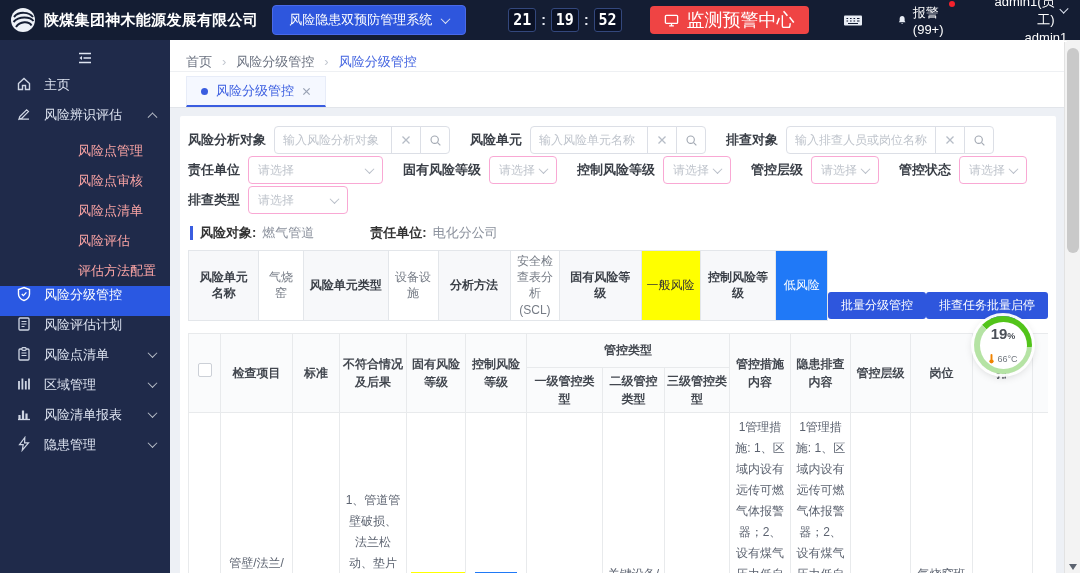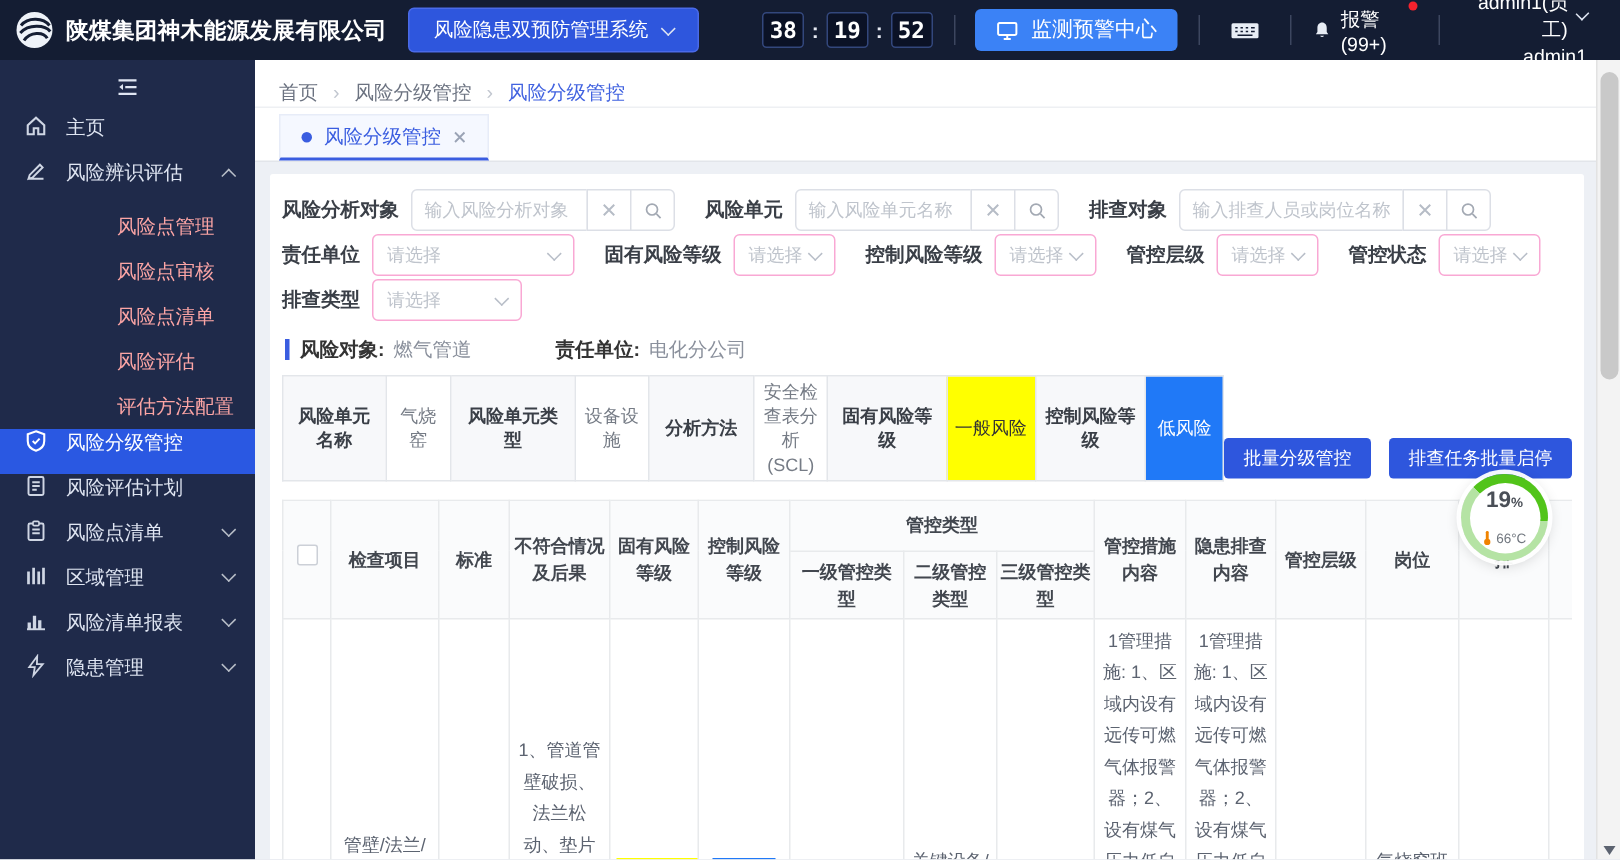--- a/index.html
+++ b/index.html
@@ -10,21 +10,21 @@
   
   .topbar { position:absolute; top:0; left:0; width:1080px; height:40px; background:#141d33; display:flex; align-items:center; color:#fff; z-index:30; }
   .brand { display:flex; align-items:center; }
   .logo { width:26px; height:26px; margin:0 8px 0 10px; }
   .company { font-size:15px; font-weight:bold; letter-spacing:.3px; white-space:nowrap; }
   .sys-btn { margin-left:14px; height:30px; padding:0 16px; background:#2e56dd; border:1px solid #4a6ae8; border-radius:4px; color:#fff; font-size:13px; display:flex; align-items:center; gap:10px; cursor:pointer; white-space:nowrap; }
   .clock { margin-left:42px; display:flex; align-items:center; gap:5px; }
   .digit { width:28px; height:24px; background:#0b1226; border:1px solid #33477c; border-radius:3px; color:#fff; font-weight:bold; font-size:15px; display:flex; align-items:center; justify-content:center; font-family:"DejaVu Sans Mono",monospace; }
   .colon { color:#e6e9f2; font-weight:bold; font-size:14px; }
   .hsep { width:1px; height:20px; background:#3c465f; margin:0 14px; }
-  .monitor-btn { height:28px; padding:0 14px; background:#3b82f6; border:none; border-radius:4px; color:#fff; font-size:14px; display:flex; align-items:center; gap:8px; cursor:pointer; white-space:nowrap; }
+  .monitor-btn { height:28px; padding:0 14px; background:#ef4444; border:none; border-radius:4px; color:#fff; font-size:18px; display:flex; align-items:center; gap:8px; cursor:pointer; white-space:nowrap; }
   .kb-btn { background:none; border:none; cursor:pointer; display:flex; align-items:center; padding:0 6px; }
   .alarm { display:flex; align-items:center; gap:6px; color:#fff; font-size:13px; position:relative; cursor:pointer; padding-right:6px; }
   .alarm-dot { position:absolute; top:-3px; right:0; width:6px; height:6px; border-radius:50%; background:#f5222d; }
   .user { margin-left:10px; margin-right:22px; text-align:right; color:#fff; font-size:13px; line-height:1.4; cursor:pointer; }
   .user .row1 { display:flex; align-items:center; gap:7px; justify-content:flex-end; }
   .chev { display:inline-block; width:7px; height:7px; border-right:1.5px solid #b8bec8; border-bottom:1.5px solid #b8bec8; transform:rotate(45deg) translate(-1px,-1px); }
   .chev.white { border-color:#dfe5f2; }
   .chev.up { transform:rotate(-135deg) translate(-2px,-2px); }
 
   
@@ -67,21 +67,21 @@
   .info-value { color:#8a909c; margin-right:56px; }
 
   
   .sumrow { display:flex; align-items:flex-end; justify-content:space-between; }
   .sumtable { border-collapse:collapse; font-size:12px; }
   .sumtable td { border:1px solid #e3e6ea; height:52px; text-align:center; vertical-align:middle; padding:2px 5px; line-height:1.35; }
   .sum-label { background:#f7f8fa; font-weight:bold; color:#3a3f47; }
   .sum-value { background:#fff; color:#767c86; }
   td.cell-yellow { background:#ffff00; color:#333; white-space:nowrap; }
   td.cell-blue { background:#2079f7; color:#fff; white-space:nowrap; }
-  .actionbtns { display:flex; gap:12px; padding-bottom:2px; }
+  .actionbtns { display:flex; padding-bottom:2px; }
   .btn-primary { height:27px; padding:0 13px; background:#2e56dd; color:#fff; border:none; border-radius:3px; font-size:12px; cursor:pointer; white-space:nowrap; }
 
   
   .tablewrap { margin-top:12px; width:860px; overflow:hidden; }
   .dtable { border-collapse:collapse; table-layout:fixed; width:924px; font-size:12px; color:#5c6370; text-align:center; }
   .dtable th { background:#fafbfc; border:1px solid #e8eaec; font-weight:bold; color:#42474f; padding:4px 2px; line-height:1.5; }
   .dtable thead tr.r1 th { height:34px; }
   .dtable thead tr.r2 th { height:34px; }
   .dtable td { border:1px solid #e8eaec; vertical-align:middle; padding:4px 4px; line-height:1.75; background:#fff; }
   .dtable tbody tr { height:340px; }
@@ -117,21 +117,21 @@
         <path d="M3.5 15 C9 9 20 9.5 23.5 14" stroke="#141d33" stroke-width="2" fill="none"></path>
         <path d="M6 20 C10 14 19 14 21.5 18.5" stroke="#141d33" stroke-width="2" fill="none"></path>
       </svg>
       <span class="company">陕煤集团神木能源发展有限公司</span>
     </div>
     <button class="sys-btn">
       <span>风险隐患双预防管理系统</span>
       <span class="chev white"></span>
     </button>
     <div class="clock">
-      <span class="digit">38</span>
+      <span class="digit">21</span>
       <span class="colon">:</span>
       <span class="digit">19</span>
       <span class="colon">:</span>
       <span class="digit">52</span>
     </div>
     <div class="hsep"></div>
     <button class="monitor-btn">
       <svg width="15" height="15" viewBox="0 0 16 16">
         <rect x="1.5" y="2.5" width="13" height="8.5" rx="1" fill="none" stroke="#fff" stroke-width="1.4"></rect>
         <path d="M8 11 v2.5 M5.5 13.8 h5" stroke="#fff" stroke-width="1.4" fill="none"></path>

